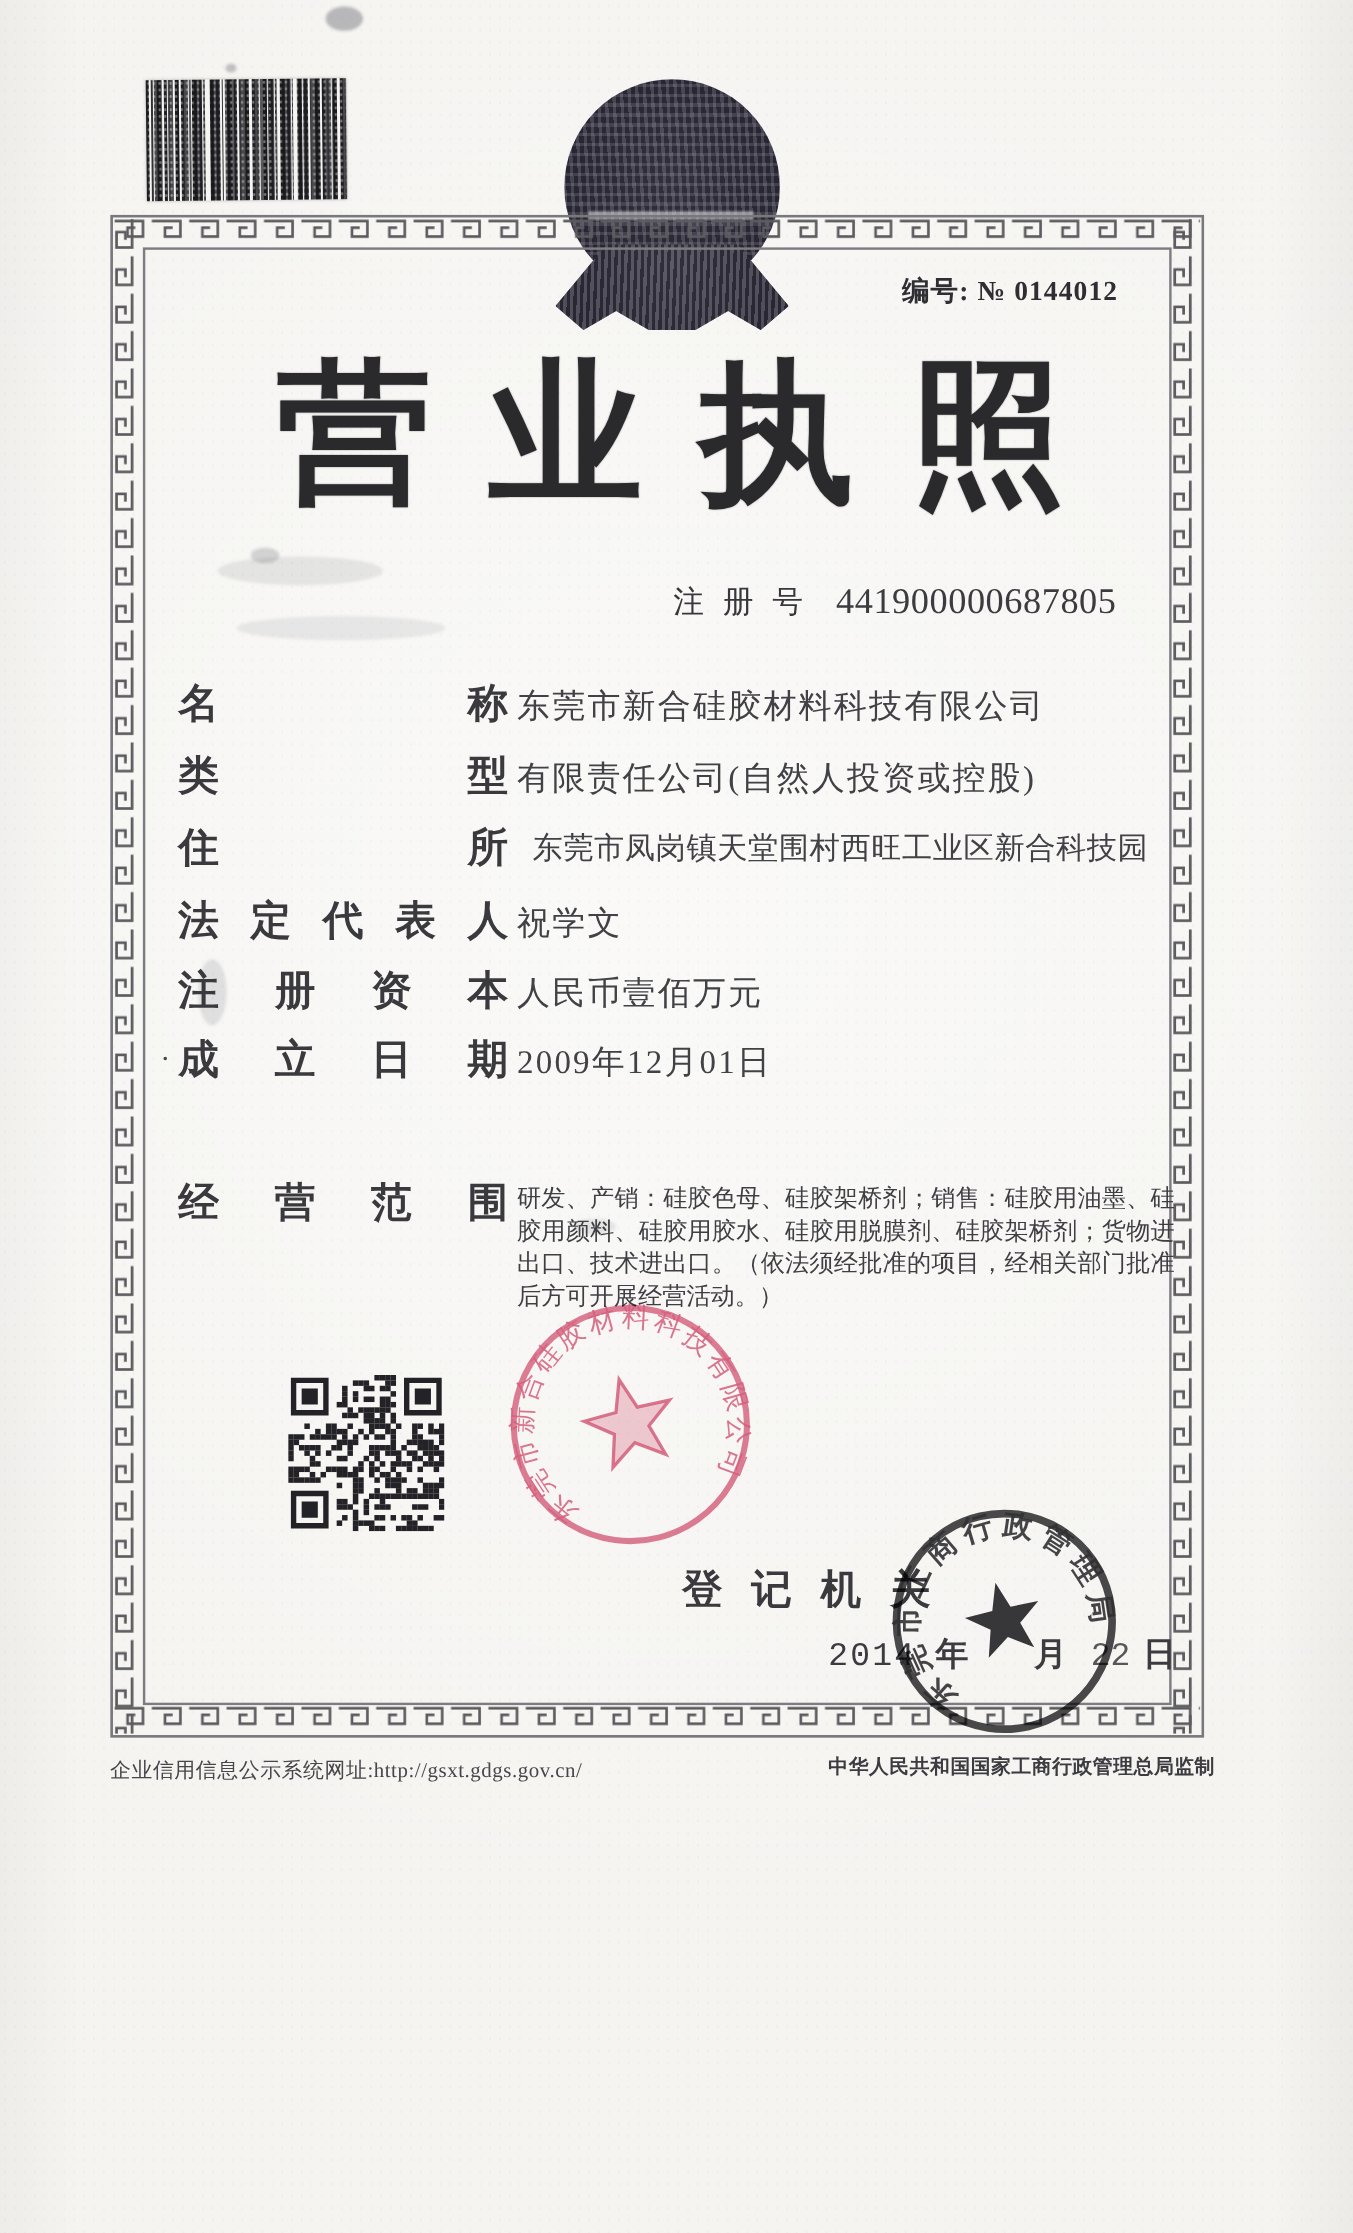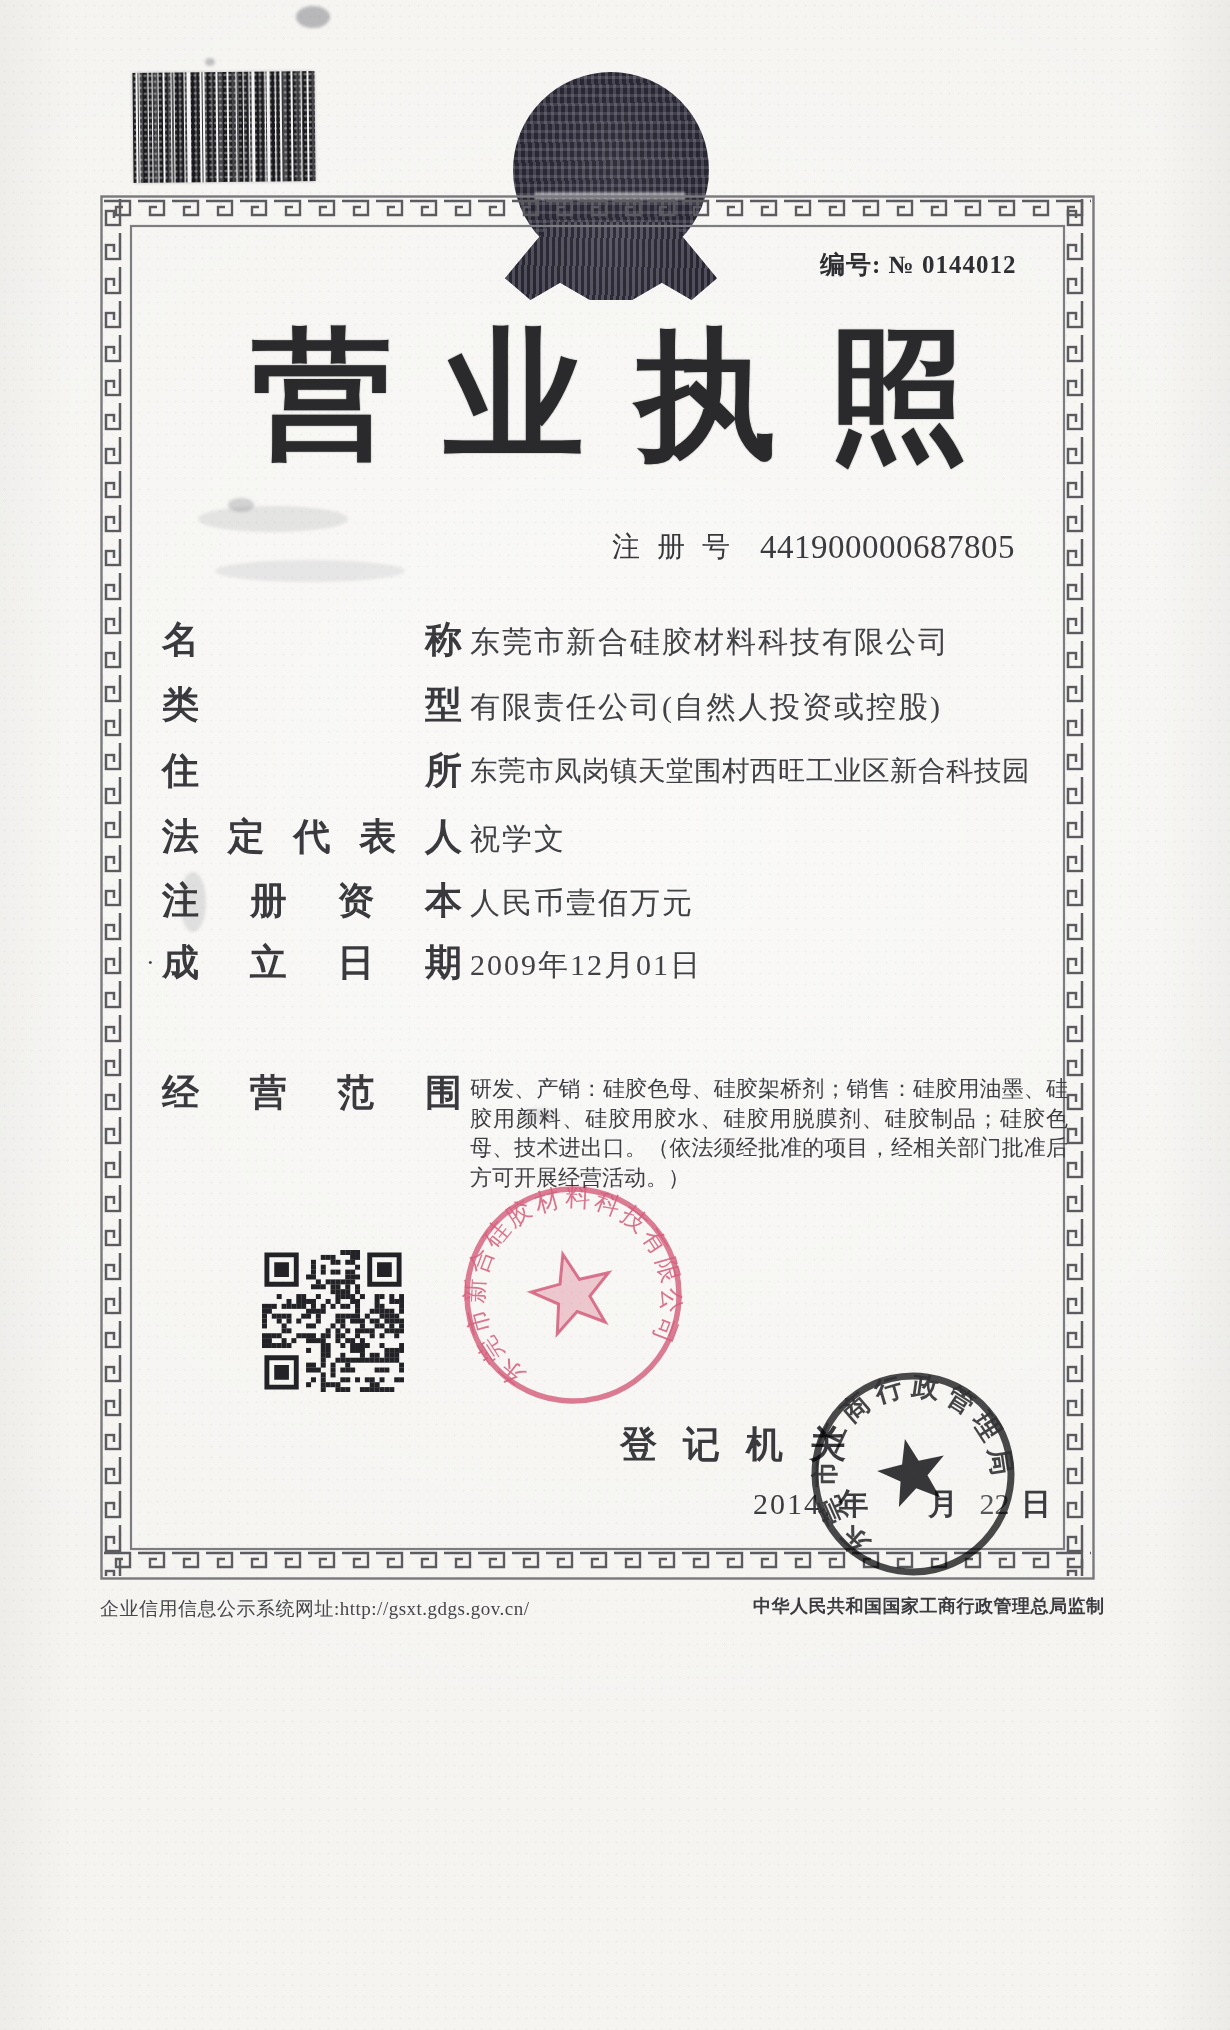--- a/index.html
+++ b/index.html
@@ -72,33 +72,33 @@
   .row{position:absolute;left:0;width:1230px;height:60px;}
   .flabel{
     position:absolute;left:162px;width:300px;display:inline-block;
     font-size:37px;font-weight:700;color:#3a3a3e;
     text-align:justify;text-align-last:justify;
   }
   .fvalue{
     position:absolute;left:470px;top:7px;width:610px;
     font-size:30px;color:#414146;letter-spacing:2px;white-space:nowrap;
   }
-  .fvalue.addr{font-size:27.5px;letter-spacing:.5px;}
+  .fvalue.addr{font-size:27.5px;letter-spacing:.5px;margin-left:14px;}
   .fvalue.para{
     top:6px;width:598px;font-size:22px;line-height:29.5px;letter-spacing:0;
     white-space:normal;text-align:justify;color:#3e3e43;
   }
   .bullet-artifact{position:absolute;left:146px;top:948px;font-size:26px;color:#444;}
   
   .authority{
     position:absolute;left:620px;top:1420px;font-size:37px;font-weight:600;
     letter-spacing:26px;color:#3a3a3e;white-space:nowrap;
   }
   .issue-date{position:absolute;left:753px;top:1484px;font-size:30px;color:#3c3c40;white-space:nowrap;}
-  .issue-date span{display:inline-block;}
+  .issue-date span{display:inline-block;font-family:Liberation Mono, monospace;}
   .d-year{letter-spacing:2px;}
   .d-yunit{margin-left:10px;font-weight:600;}
   .d-munit{margin-left:52px;font-weight:600;}
   .d-day{margin-left:14px;opacity:.85;}
   .d-dunit{margin-left:4px;font-weight:600;}
   
   .qr{position:absolute;left:262px;top:1250px;filter:blur(.3px);}
   
   .seal{position:absolute;}
   .seal-red{left:455px;top:1177px;mix-blend-mode:multiply;opacity:.88;}
@@ -190,21 +190,21 @@
     <span class="fvalue">人民币壹佰万元</span>
   </div>
   <div class="row" style="top:938px">
     <span class="flabel">成立日期</span>
     <span class="fvalue">2009年12月01日</span>
   </div>
   <div class="row" style="top:1003px">
   </div>
   <div class="row" style="top:1068px;height:160px">
     <span class="flabel">经营范围</span>
-    <span class="fvalue para">研发、产销：硅胶色母、硅胶架桥剂；销售：硅胶用油墨、硅胶用颜料、硅胶用胶水、硅胶用脱膜剂、硅胶制品；硅胶色母、技术进出口。（依法须经批准的项目，经相关部门批准后方可开展经营活动。）</span>
+    <span class="fvalue para">研发、产销：硅胶色母、硅胶架桥剂；销售：硅胶用油墨、硅胶用颜料、硅胶用胶水、硅胶用脱膜剂、硅胶架桥剂；货物进出口、技术进出口。（依法须经批准的项目，经相关部门批准后方可开展经营活动。）</span>
   </div>
   <span class="bullet-artifact">·</span>
 
   <svg class="qr" width="142" height="142" viewBox="0 0 29 29">
     <g id="qrg" fill="#232327">
         <rect x="16" y="0" width="1.02" height="1.02"></rect>
         <rect x="17" y="0" width="1.02" height="1.02"></rect>
         <rect x="18" y="0" width="1.02" height="1.02"></rect>
         <rect x="19" y="0" width="1.02" height="1.02"></rect>
         <rect x="12" y="1" width="1.02" height="1.02"></rect>

